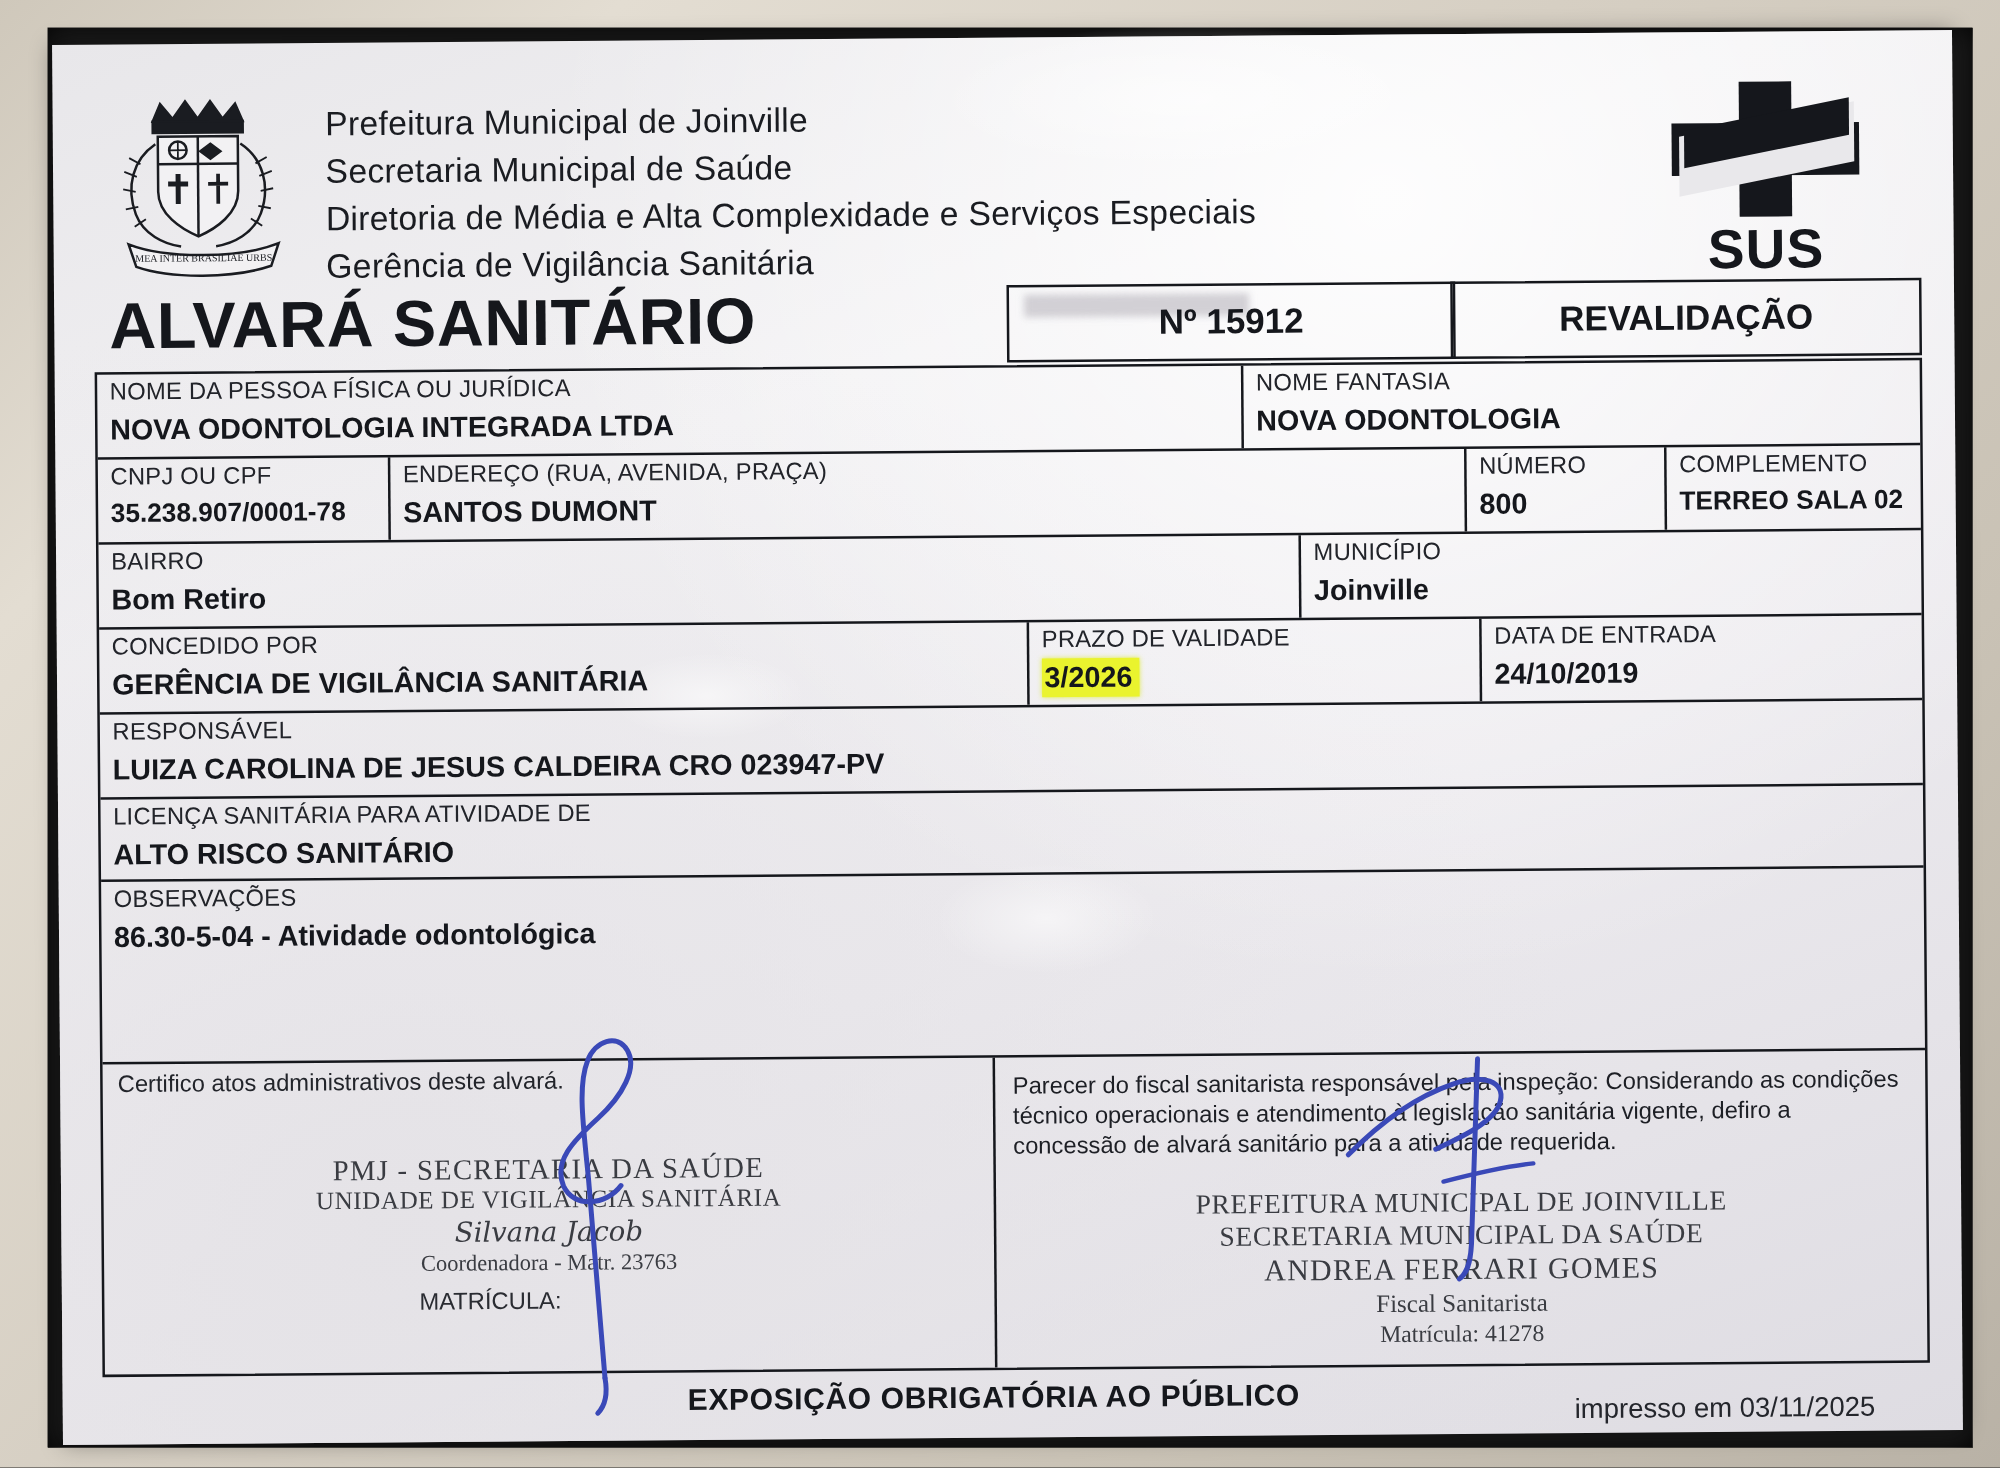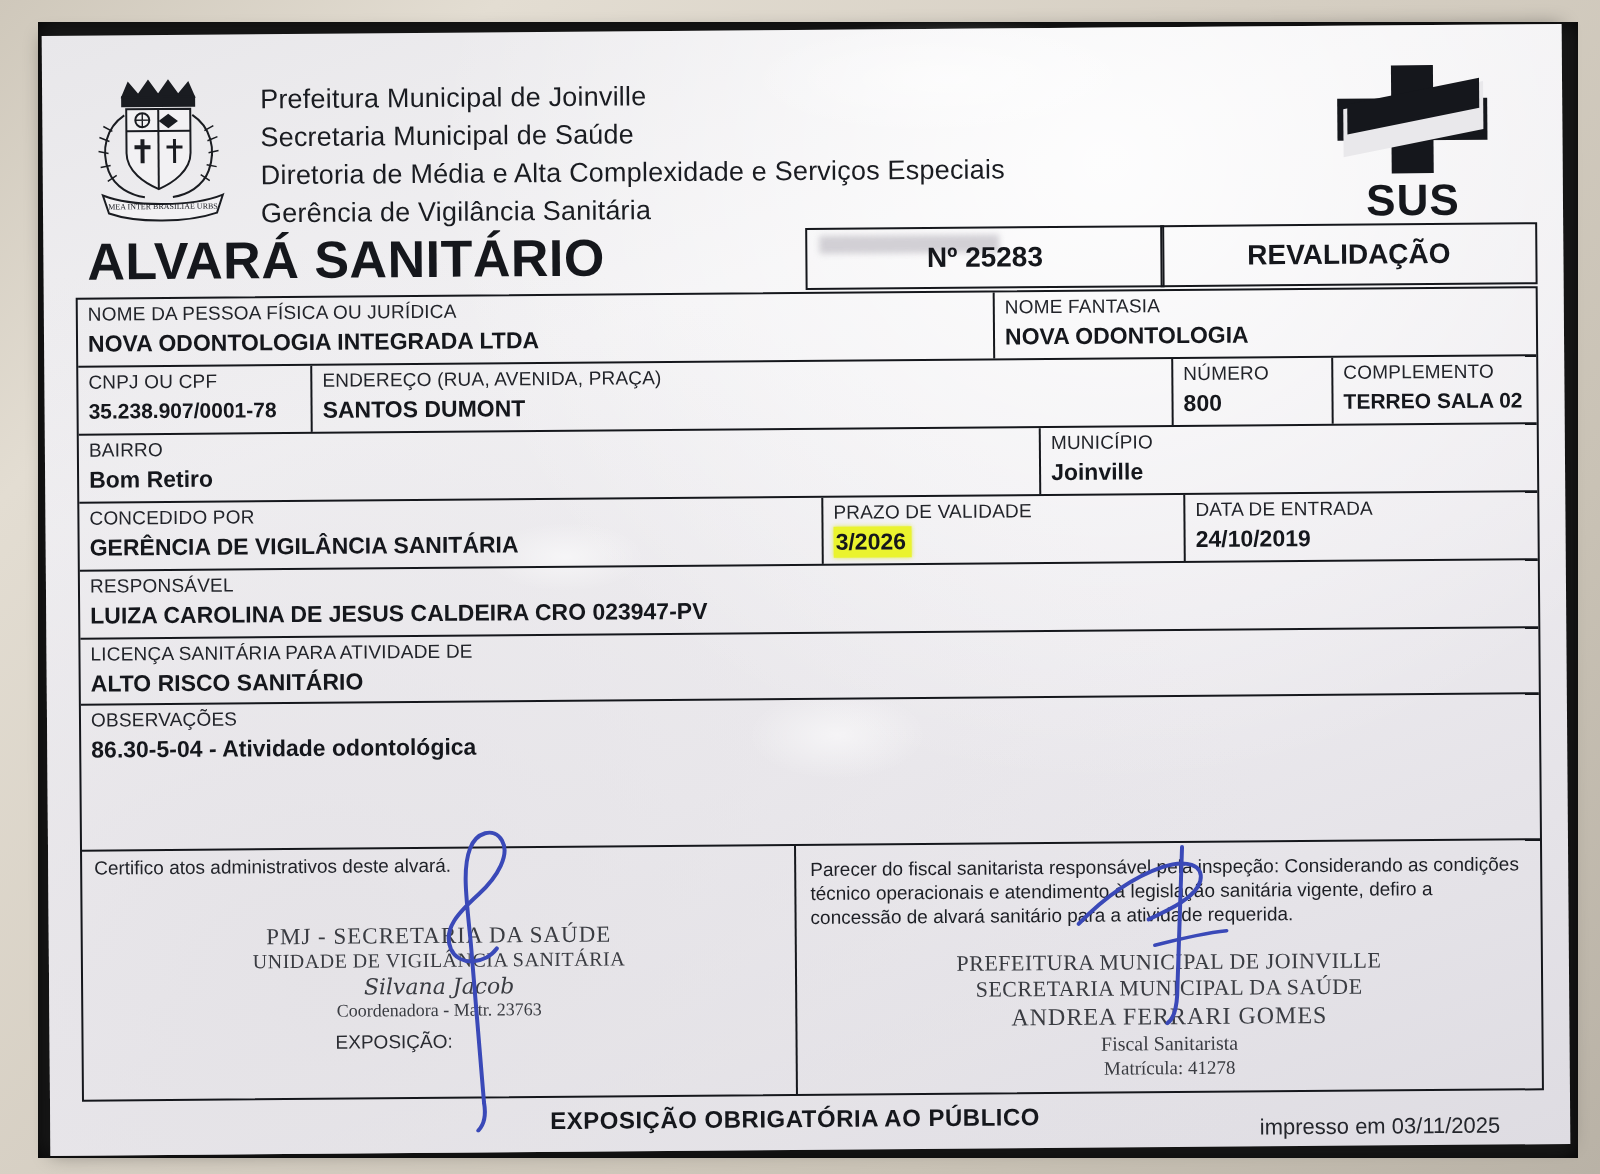--- a/index.html
+++ b/index.html
@@ -324,21 +324,21 @@
           <div class="slash2"></div>
         </div>
         <div id="sus-text">SUS</div>
       </div>
     </div>
 
     <div id="title-row">
       <div id="doc-title">ALVARÁ SANITÁRIO</div>
       <div class="title-box" id="num-box">
         <div class="smudge"></div>
-        <span style="position:relative;">Nº 25283</span>
+        <span style="position:relative;">Nº 15912</span>
       </div>
       <div class="title-box" id="reval-box">
         <span>REVALIDAÇÃO</span>
       </div>
     </div>
 
     <div id="table">
 
       <div class="row" style="top:0; height:68px;">
         <div class="cell" style="left:0; width:915px;">
@@ -419,21 +419,21 @@
 
       <div id="sig-area">
         <div id="sig-left">
           <div class="certifico">Certifico atos administrativos deste alvará.</div>
           <div class="stamp">
             <div class="l1">PMJ - SECRETARIA DA SAÚDE</div>
             <div class="l2">UNIDADE DE VIGILÂNCIA SANITÁRIA</div>
             <div class="l3">Silvana Jacob</div>
             <div class="l4">Coordenadora - Matr. 23763</div>
           </div>
-          <div id="matricula">EXPOSIÇÃO:</div>
+          <div id="matricula">MATRÍCULA:</div>
         </div>
 
         <div id="sig-right">
           <div class="parecer">Parecer do fiscal sanitarista responsável pela inspeção: Considerando as condições técnico operacionais e atendimento à legislação sanitária vigente, defiro a concessão de alvará sanitário para a atividade requerida.</div>
           <div id="stamp-right">
             <div class="r1">PREFEITURA MUNICIPAL DE JOINVILLE</div>
             <div class="r2">SECRETARIA MUNICIPAL DA SAÚDE</div>
             <div class="r3">ANDREA FERRARI GOMES</div>
             <div class="r4">Fiscal Sanitarista</div>
             <div class="r5">Matrícula: 41278</div>

